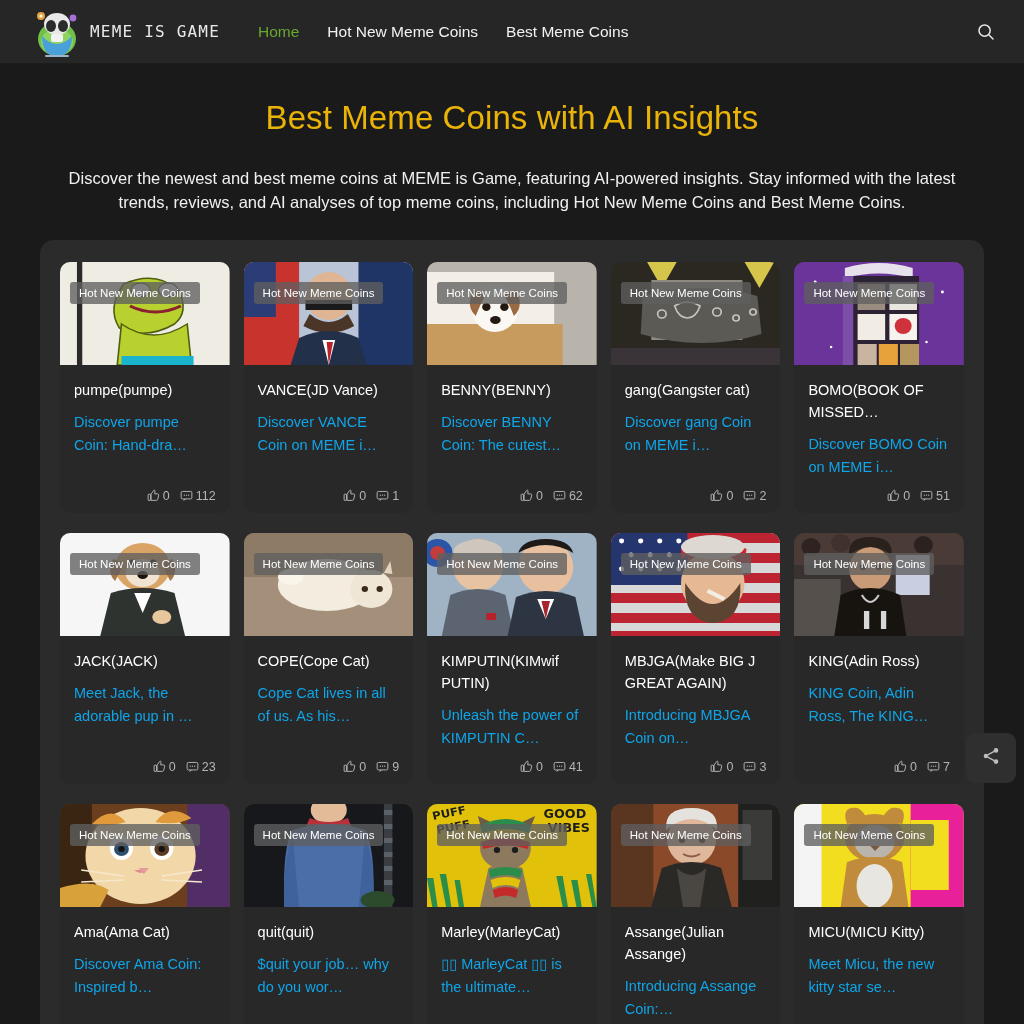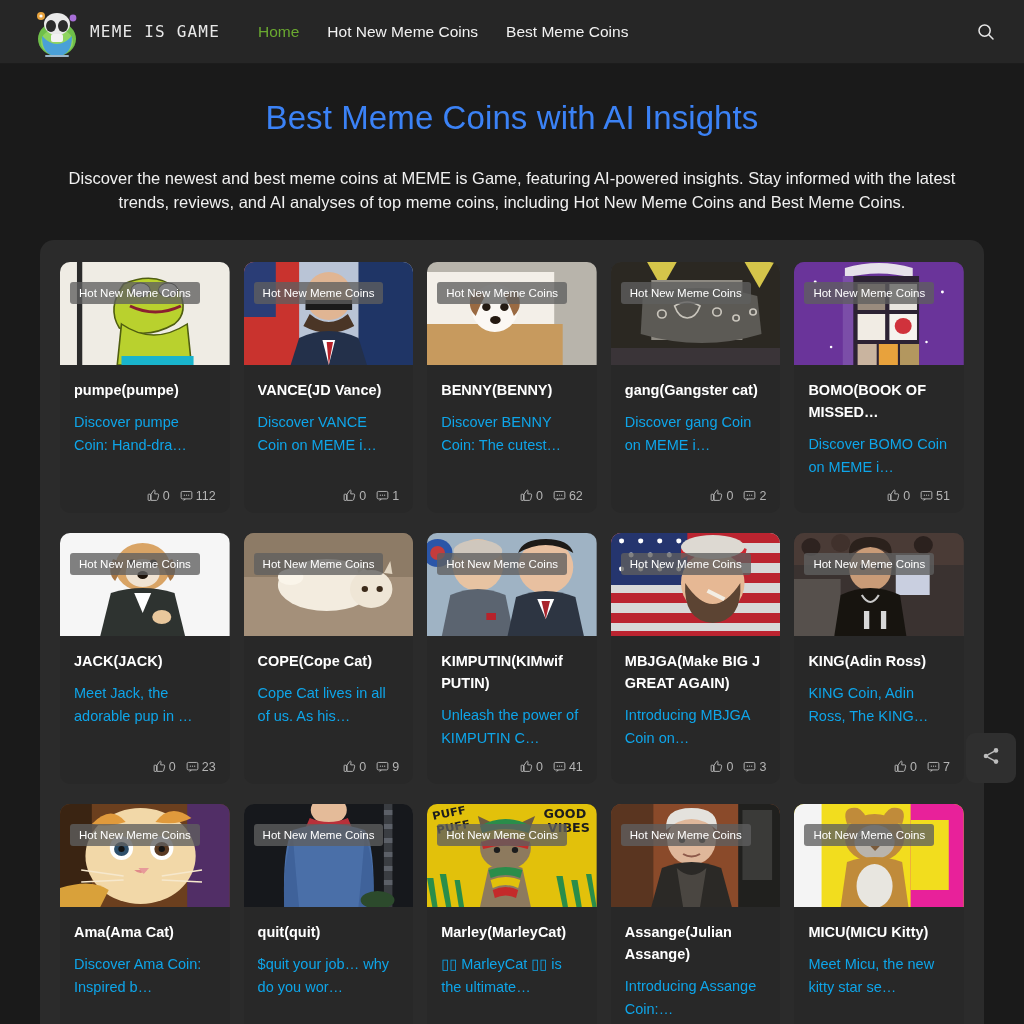--- a/index.html
+++ b/index.html
@@ -65,21 +65,21 @@
 
   
   .hero {
     padding: 34px 40px 0 40px;
     text-align: center;
   }
   .hero h1 {
     font-size: 33px;
     font-weight: normal;
     line-height: 1.2;
-    color: #3b82f6;
+    color: #eab308;
     letter-spacing: 0.1px;
   }
   .hero p {
     margin: 28px auto 0 auto;
     max-width: 940px;
     font-size: 16.5px;
     line-height: 24px;
     color: #f0f0f0;
   }
 
@@ -129,21 +129,21 @@
   .card-body {
     padding: 14px 14px 10px 14px;
     display: flex;
     flex-direction: column;
     flex: 1 1 auto;
   }
   .card-title {
     font-size: 14.5px;
     line-height: 22px;
     color: #ffffff;
-    font-weight: bold;
+    font-weight: normal;
     overflow: hidden;
     display: -webkit-box;
     -webkit-line-clamp: 2;
     -webkit-box-orient: vertical;
   }
   .card-desc {
     margin-top: 10px;
     font-size: 14.5px;
     line-height: 23px;
     color: #0ea5e9;

